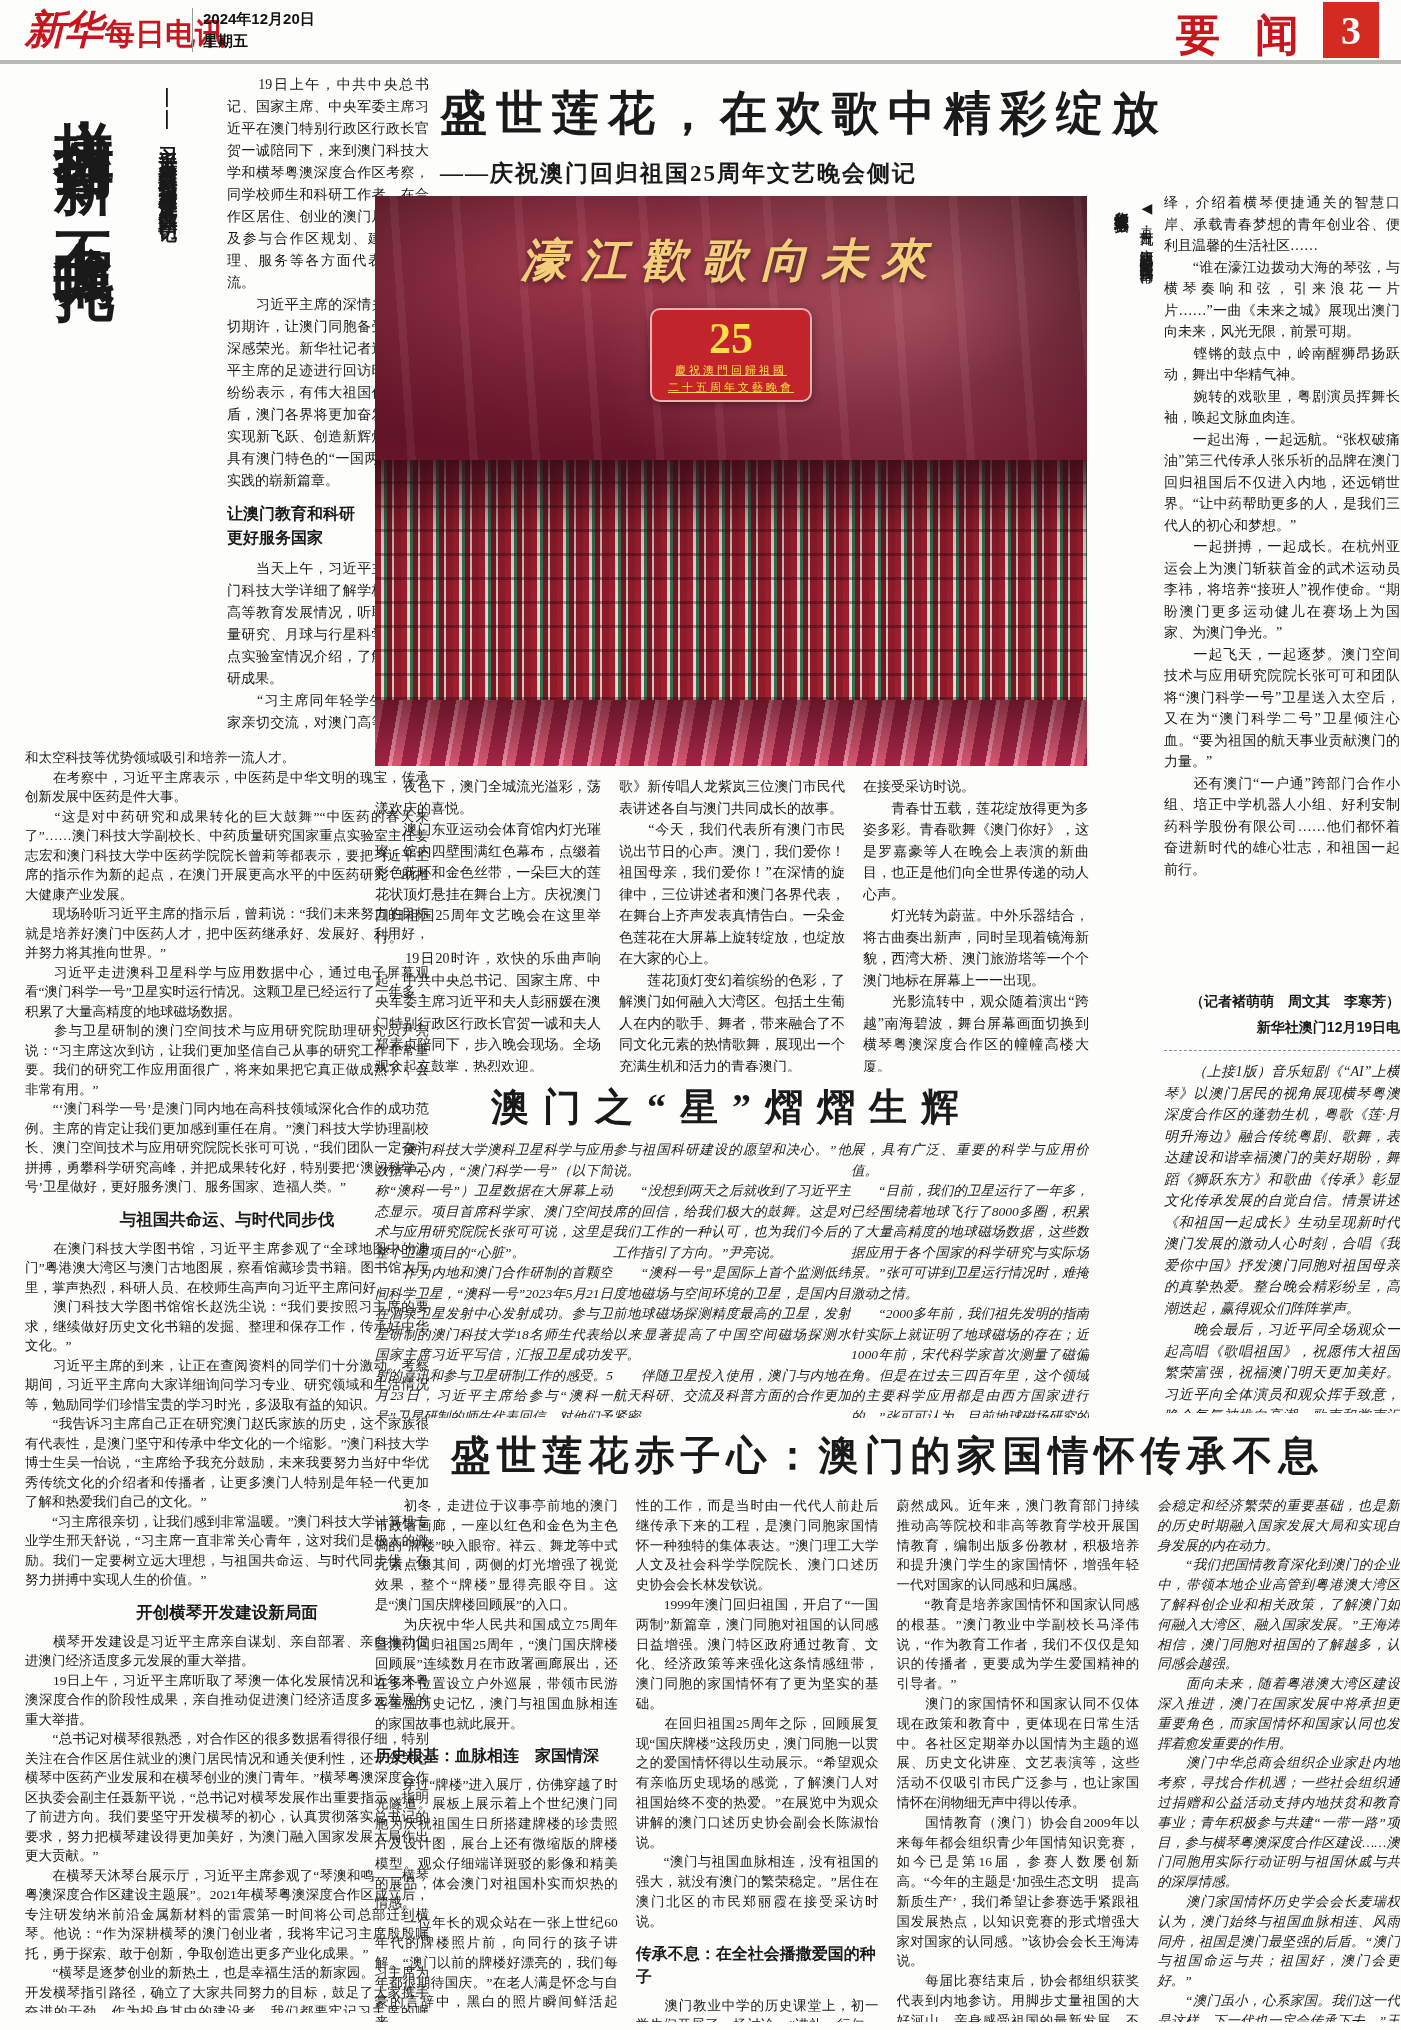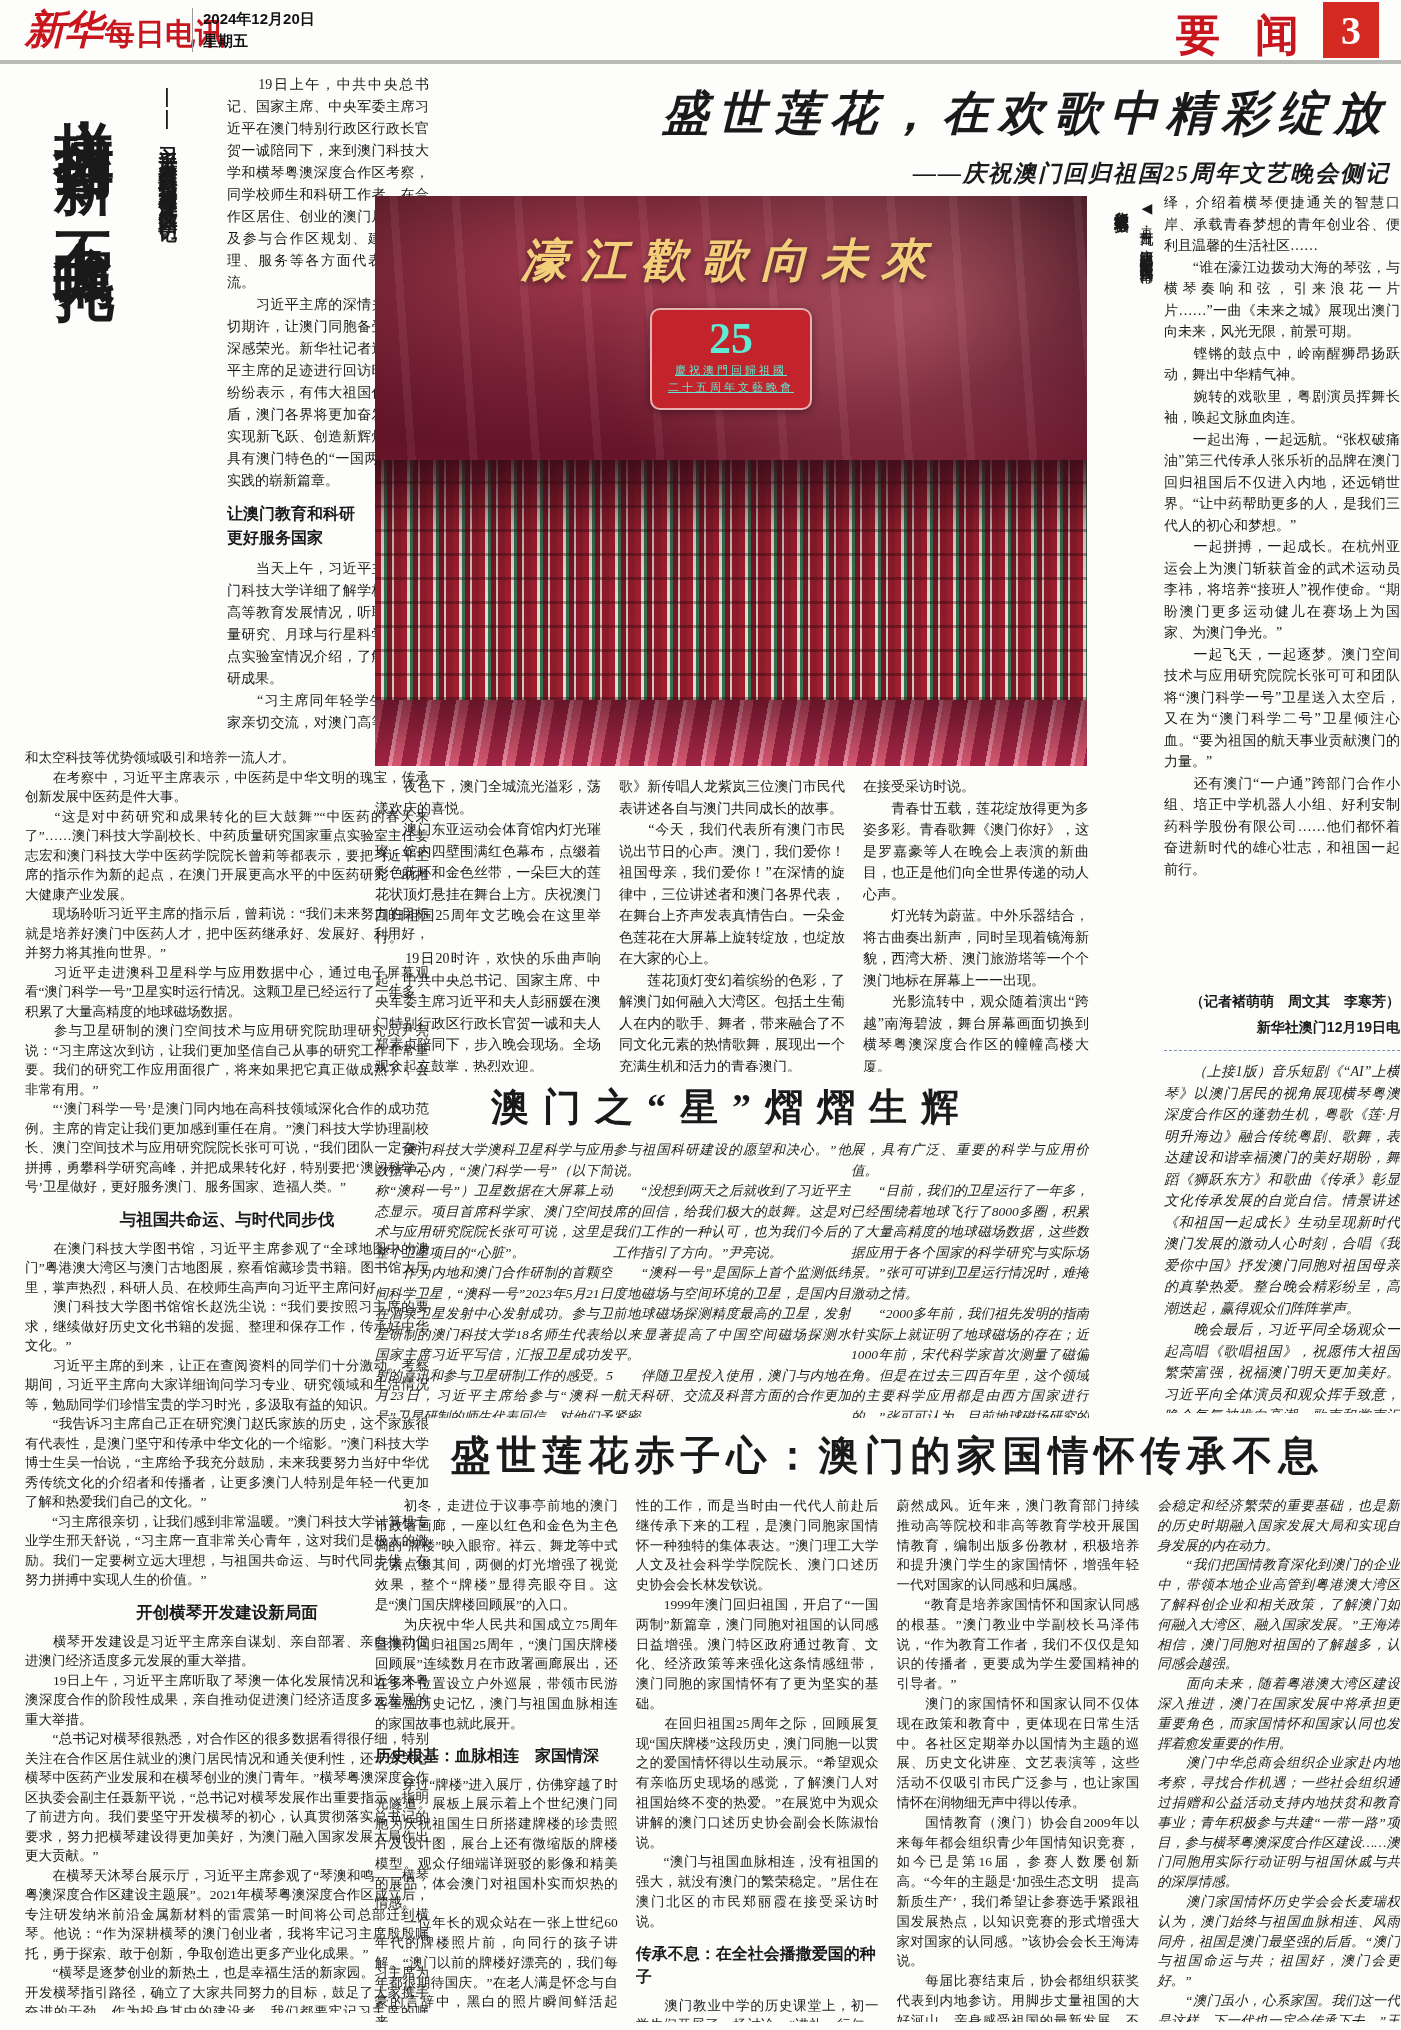--- a/index.html
+++ b/index.html
@@ -33,38 +33,38 @@
   .art-left{position:absolute;left:25px;top:74px;width:404px;height:1948px;}
   .left-head{display:flex;height:662px;gap:10px;overflow:hidden;}
   .v-title{writing-mode:vertical-rl;font-size:60px;font-weight:900;letter-spacing:10px;
            line-height:118px;width:118px;text-align:left;}
   .v-subtitle{writing-mode:vertical-lr;height:640px;width:64px;font-family:"Liberation Sans",sans-serif;
               font-weight:700;font-size:19px;letter-spacing:3px;line-height:30px;margin-top:14px;}
   .intro{flex:1;font-size:14px;line-height:22px;overflow:hidden;}
   .intro .col-subhead{text-align:left;font-size:16px;}
   .left-body{margin-top:12px;height:1265px;overflow:hidden;}
   
-  .main-head{position:absolute;left:440px;top:84px;width:950px;text-align:right;font-style:italic;}
+  .main-head{position:absolute;left:440px;top:84px;width:950px;text-align:left;}
   .main-title{font-size:47px;font-weight:900;letter-spacing:9px;line-height:58px;}
   .main-subtitle{font-size:23px;font-weight:700;letter-spacing:2px;margin-top:16px;}
   
   .photo{position:absolute;left:375px;top:196px;width:712px;height:570px;overflow:hidden;
          background:linear-gradient(180deg,#2e0a14 0%,#571024 34%,#7c1a2e 62%,#8e2234 100%);}
   .ph-swirl1{position:absolute;left:-10%;top:-20%;width:120%;height:70%;
              background:radial-gradient(ellipse at 35% 45%,rgba(250,95,120,.55),rgba(250,95,120,0) 62%);}
   .ph-swirl2{position:absolute;right:-15%;top:-10%;width:90%;height:80%;
              background:radial-gradient(ellipse at 60% 40%,rgba(255,150,160,.4),rgba(255,150,160,0) 60%);
              transform:rotate(-18deg);}
   .ph-beams{position:absolute;inset:0;background:repeating-linear-gradient(86deg,rgba(255,210,220,0) 0 54px,
              rgba(255,215,225,.07) 54px 62px);}
   .ph-cal{position:absolute;left:0;right:0;top:34px;text-align:center;color:#f3cf7c;
           font-size:46px;font-weight:900;letter-spacing:14px;font-style:italic;
           text-shadow:0 2px 6px rgba(0,0,0,.55);}
   .ph-badge{position:absolute;left:50%;top:112px;transform:translateX(-50%);background:#c3242b;
-            border:2px solid #e9b2b2;border-radius:10px;padding:6px 16px 12px;text-align:center;color:#5eead4;
+            border:2px solid #e9b2b2;border-radius:10px;padding:6px 16px 4px;text-align:center;color:#fde047;
             box-shadow:0 2px 8px rgba(0,0,0,.4);}
   .ph-badge-num{font-size:44px;font-weight:900;line-height:46px;font-family:"Liberation Serif",serif;}
   .ph-badge-l{font-size:11px;letter-spacing:3px;line-height:17px;text-decoration:underline;}
   .ph-crowd{position:absolute;left:0;right:0;bottom:66px;height:240px;opacity:.92;
             background:
              repeating-linear-gradient(0deg,rgba(20,5,8,.35) 0 3px,rgba(20,5,8,0) 3px 24px),
              repeating-linear-gradient(90deg,#a21f2e 0 6px,#efe9e2 6px 9px,#2d7a52 9px 12px,#7c1422 12px 17px,#d8d2ce 17px 19px,#8e1b2a 19px 26px);}
   .ph-crowd::after{content:"";position:absolute;inset:0;
             background:linear-gradient(180deg,rgba(46,10,20,.85) 0%,rgba(46,10,20,.15) 30%,rgba(0,0,0,0) 60%);}
   .ph-stage{position:absolute;left:0;right:0;bottom:0;height:66px;opacity:.95;

